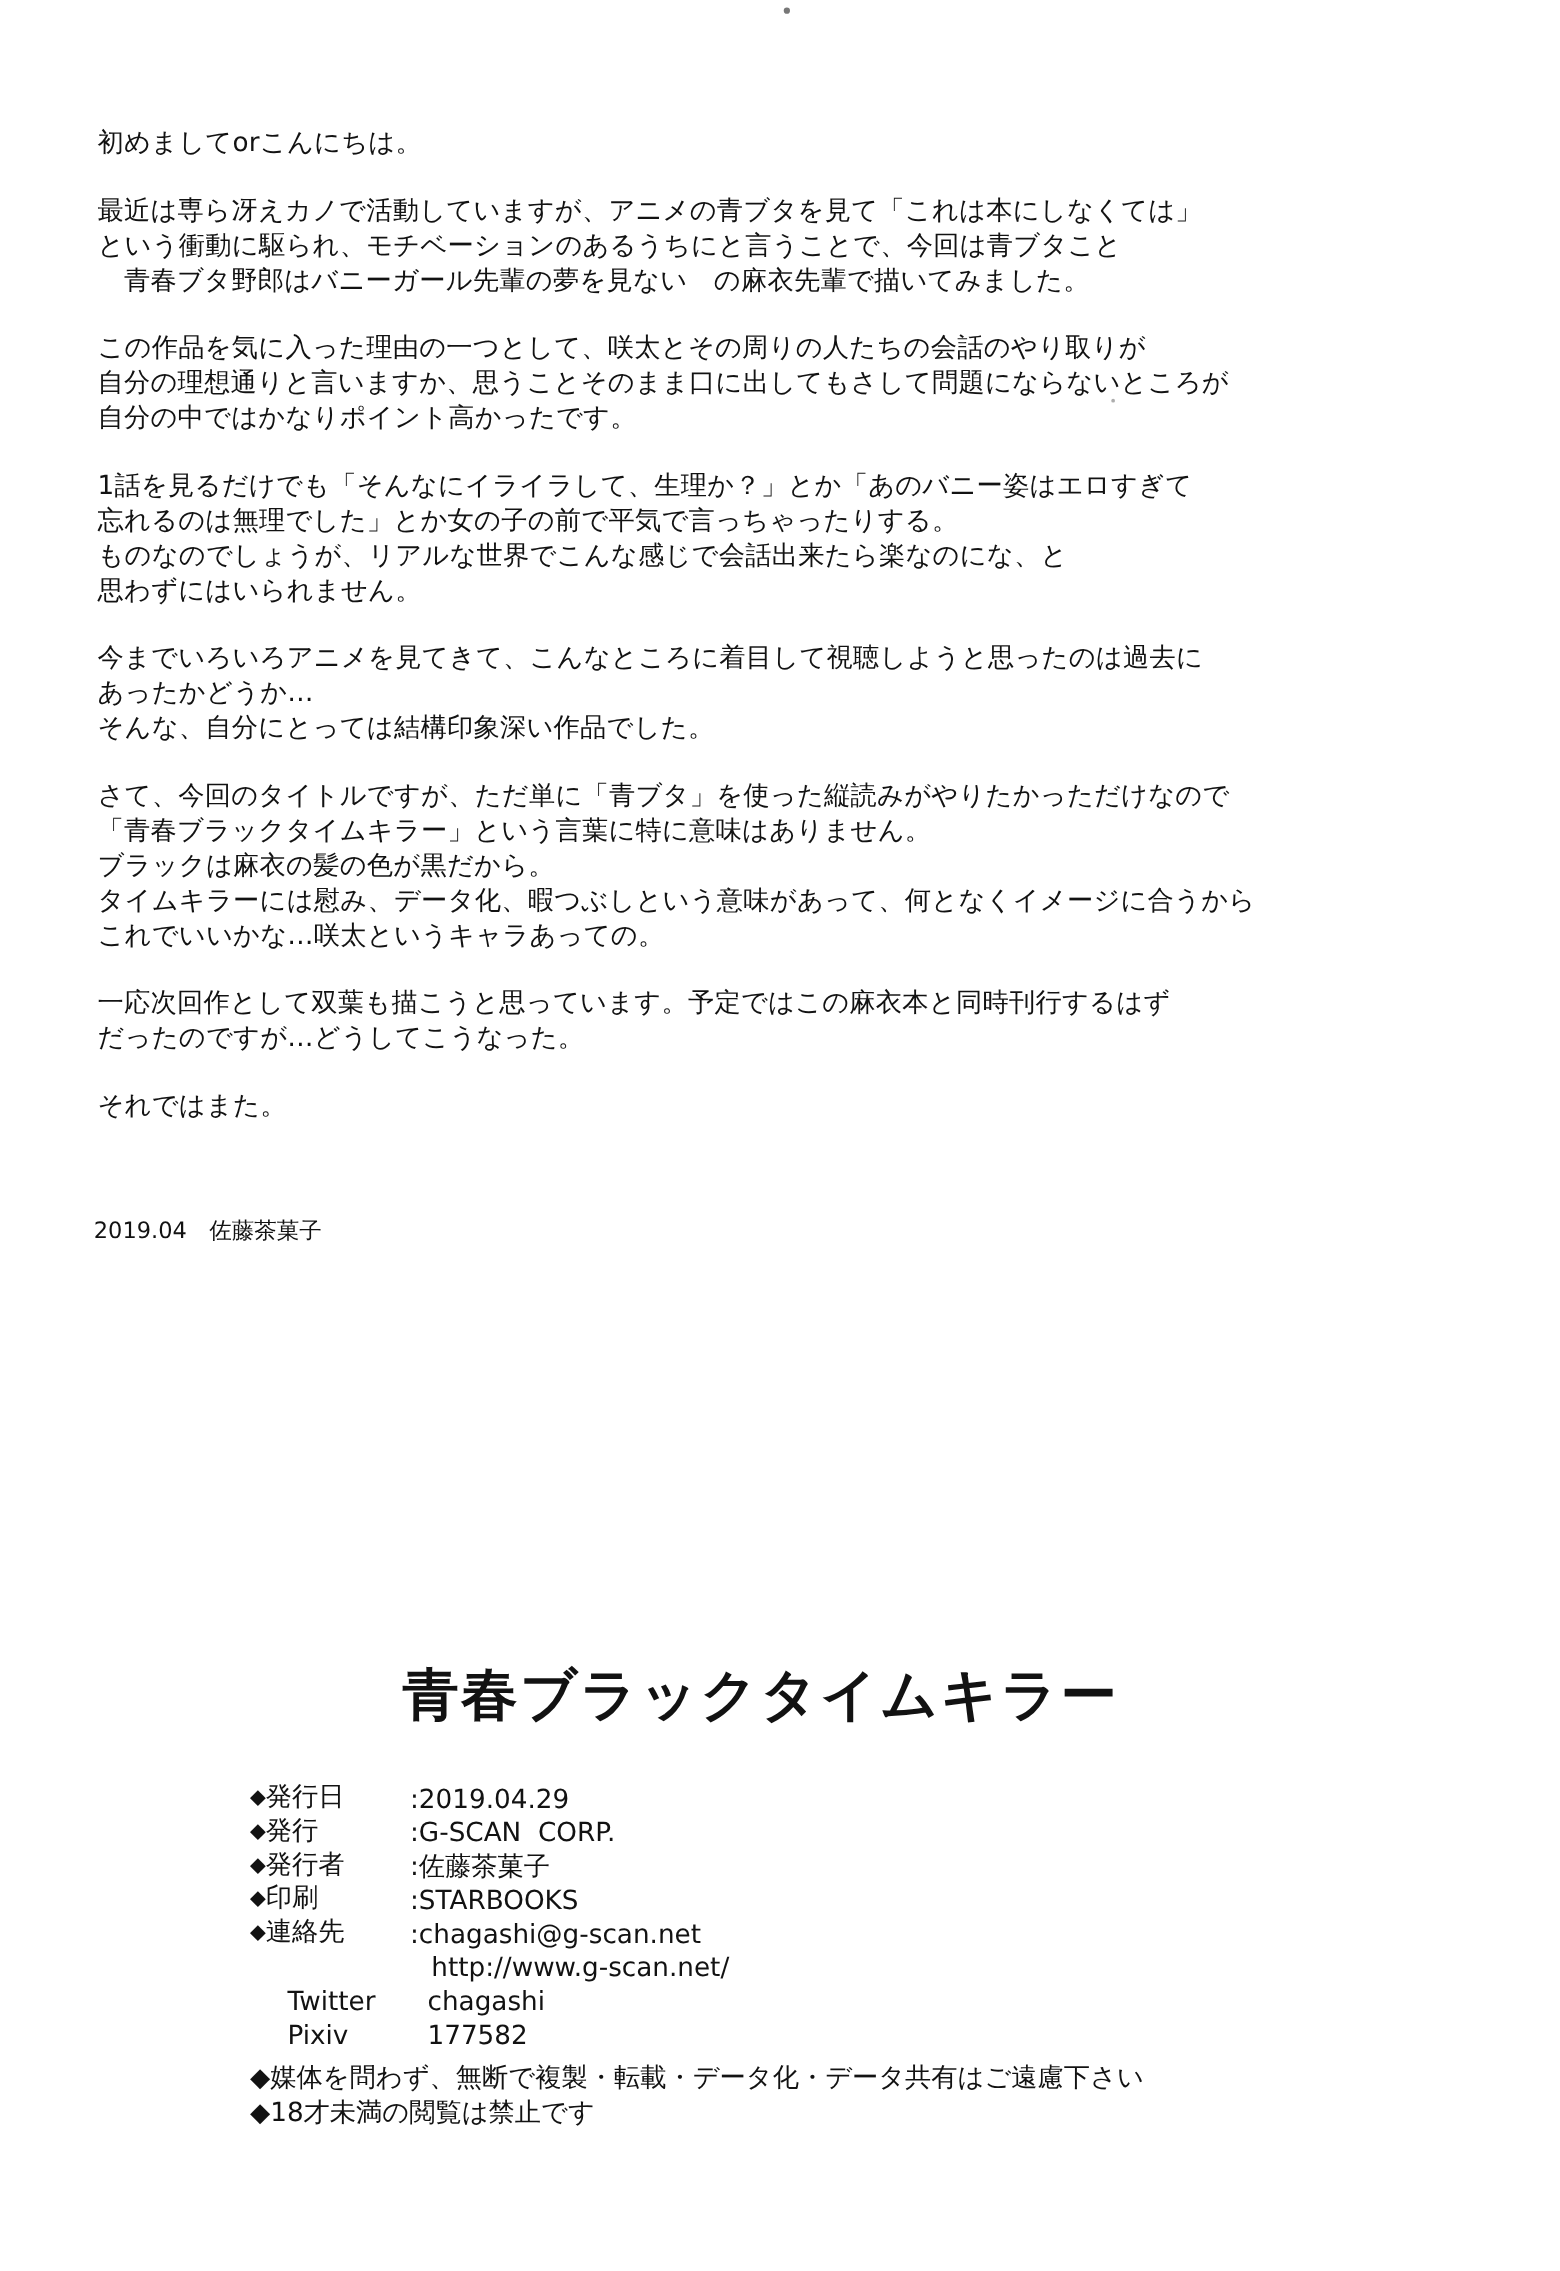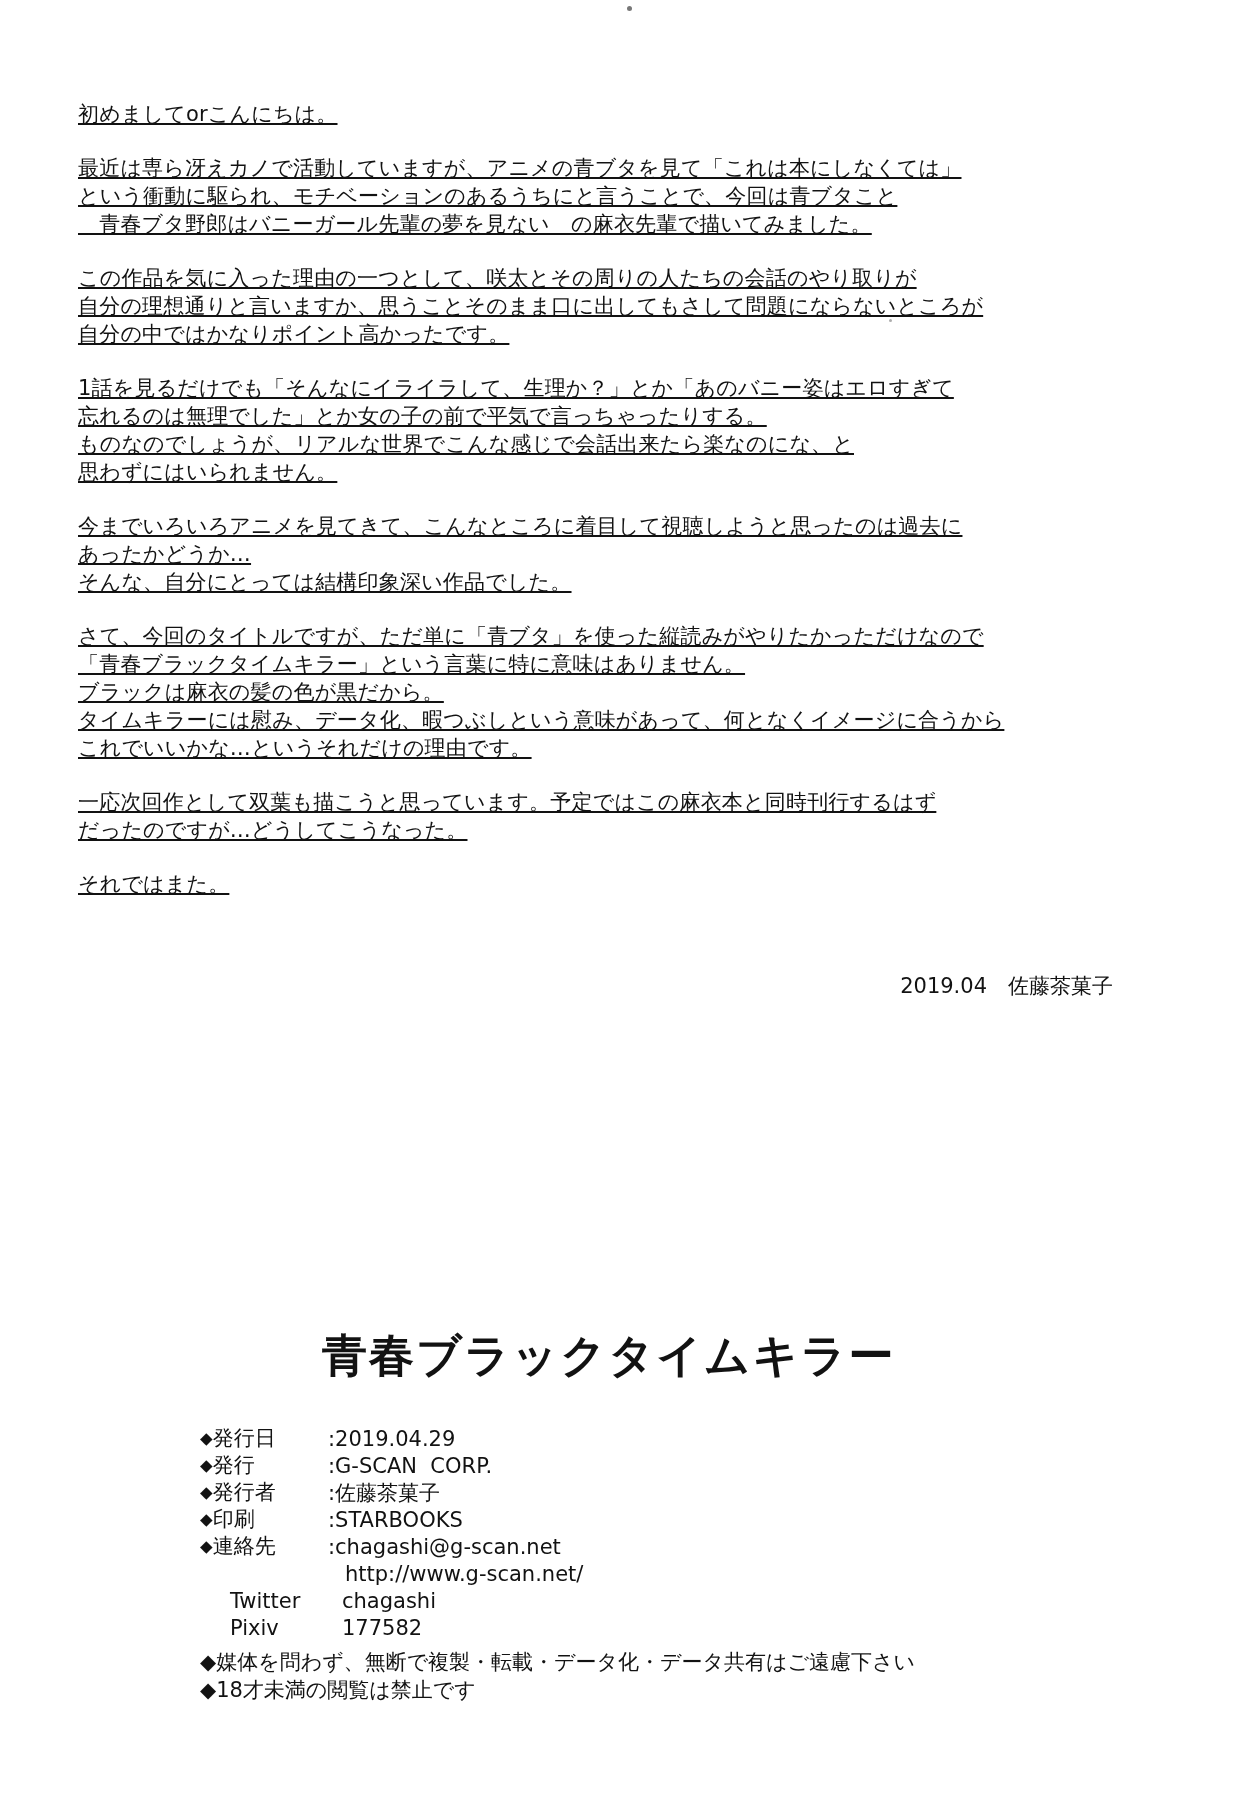--- a/index.html
+++ b/index.html
@@ -21,29 +21,29 @@
   .body-text {
     position: absolute;
     left: 78px;
     top: 100px;
     width: 1130px;
     font-size: 21px;
     line-height: 28px;
     letter-spacing: 0.2px;
   }
   .para { margin: 0 0 26px 0; }
-  .line { display: block; white-space: pre-wrap; text-decoration: underline; }
+  .line { display: block; white-space: pre-wrap; }
 
   .signature {
     position: absolute;
     left: 75px;
     top: 972px;
     width: 1038px;
-    text-align: right;
-    font-size: 21px;
+    text-align: left;
+    font-size: 18px;
     white-space: pre-wrap;
   }
 
   .book-title {
     position: absolute;
     left: 322px;
     top: 1326px;
     margin: 0;
     font-size: 45px;
     font-weight: bold;
@@ -105,21 +105,21 @@
     <p class="para">
       <span class="line">今までいろいろアニメを見てきて、こんなところに着目して視聴しようと思ったのは過去に</span>
       <span class="line">あったかどうか…</span>
       <span class="line">そんな、自分にとっては結構印象深い作品でした。</span>
     </p>
     <p class="para">
       <span class="line">さて、今回のタイトルですが、ただ単に「青ブタ」を使った縦読みがやりたかっただけなので</span>
       <span class="line">「青春ブラックタイムキラー」という言葉に特に意味はありません。</span>
       <span class="line">ブラックは麻衣の髪の色が黒だから。</span>
       <span class="line">タイムキラーには慰み、データ化、暇つぶしという意味があって、何となくイメージに合うから</span>
-      <span class="line">これでいいかな…というそれだけの理由です。</span>
+      <span class="line">これでいいかな…咲太というキャラあっての。</span>
     </p>
     <p class="para">
       <span class="line">一応次回作として双葉も描こうと思っています。予定ではこの麻衣本と同時刊行するはず</span>
       <span class="line">だったのですが…どうしてこうなった。</span>
     </p>
     <p class="para">
       <span class="line">それではまた。</span>
     </p>
   </div>
 

